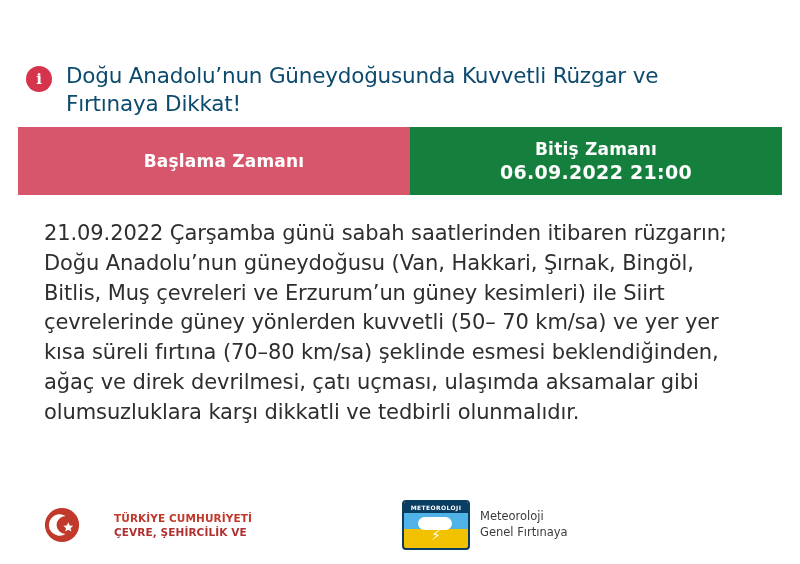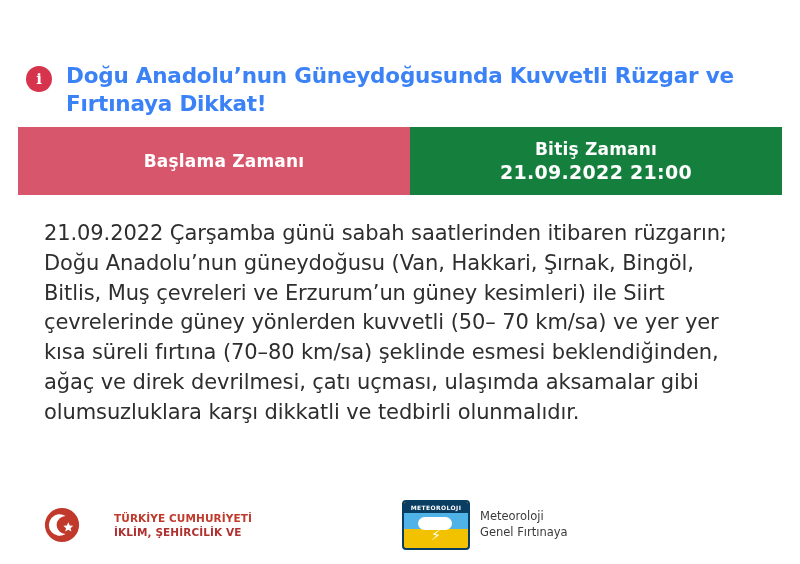--- a/index.html
+++ b/index.html
@@ -46,22 +46,22 @@
     font-size: 15px;
     font-weight: bold;
     font-family: "DejaVu Serif", serif;
     display: flex;
     align-items: center;
     justify-content: center;
     margin-top: 4px;
   }
   .header-title {
     font-size: 21.5px;
-    font-weight: bold;
-    color: #3b82f6;
+    font-weight: normal;
+    color: #0c4a6e;
     line-height: 1.28;
     letter-spacing: -0.2px;
     max-width: 680px;
   }
   
   .timebar {
     display: flex;
     width: 100%;
     height: 68px;
   }
@@ -195,38 +195,38 @@
       <div class="info-badge">i</div>
       <div class="header-title">Doğu Anadolu’nun Güneydoğusunda Kuvvetli Rüzgar ve Fırtınaya Dikkat!</div>
     </div>
 
     <div class="timebar">
       <div class="timebox start">
         <div class="tlabel">Başlama Zamanı</div>
       </div>
       <div class="timebox end">
         <div class="tlabel">Bitiş Zamanı</div>
-        <div class="tvalue">21.09.2022 21:00</div>
+        <div class="tvalue">06.09.2022 21:00</div>
       </div>
     </div>
 
     <div class="body-text">21.09.2022 Çarşamba günü sabah saatlerinden itibaren rüzgarın; Doğu Anadolu’nun güneydoğusu (Van, Hakkari, Şırnak, Bingöl, Bitlis, Muş çevreleri ve Erzurum’un güney kesimleri) ile Siirt çevrelerinde güney yönlerden kuvvetli (50– 70 km/sa) ve yer yer kısa süreli fırtına (70–80 km/sa) şeklinde esmesi beklendiğinden, ağaç ve direk devrilmesi, çatı uçması, ulaşımda aksamalar gibi olumsuzluklara karşı dikkatli ve tedbirli olunmalıdır.</div>
 
     <div class="footer">
       <div class="footer-left">
         <div class="crest">
           <svg class="star-moon" viewBox="0 0 40 40" aria-hidden="true">
             <circle cx="20" cy="20" r="19" fill="#c0392b"></circle>
             <path d="M24 10a10 10 0 1 0 0 20 12 12 0 1 1 0-20z" fill="#ffffff"></path>
             <path d="M27 17l1.6 3.6 3.9.3-3 2.6.95 3.8L27 25.2l-3.45 2.1.95-3.8-3-2.6 3.9-.3z" fill="#ffffff"></path>
           </svg>
         </div>
         <div class="ministry-text">
           <div class="l1">TÜRKİYE CUMHURİYETİ</div>
-          <div class="l2">İKLİM, ŞEHİRCİLİK VE</div>
+          <div class="l2">ÇEVRE, ŞEHİRCİLİK VE</div>
         </div>
       </div>
 
       <div class="footer-right">
         <div class="mgm-logo">
           <div class="top-band">METEOROLOJI</div>
           <div class="sky"></div>
           <div class="cloud"></div>
           <div class="bolt">⚡</div>
         </div>

